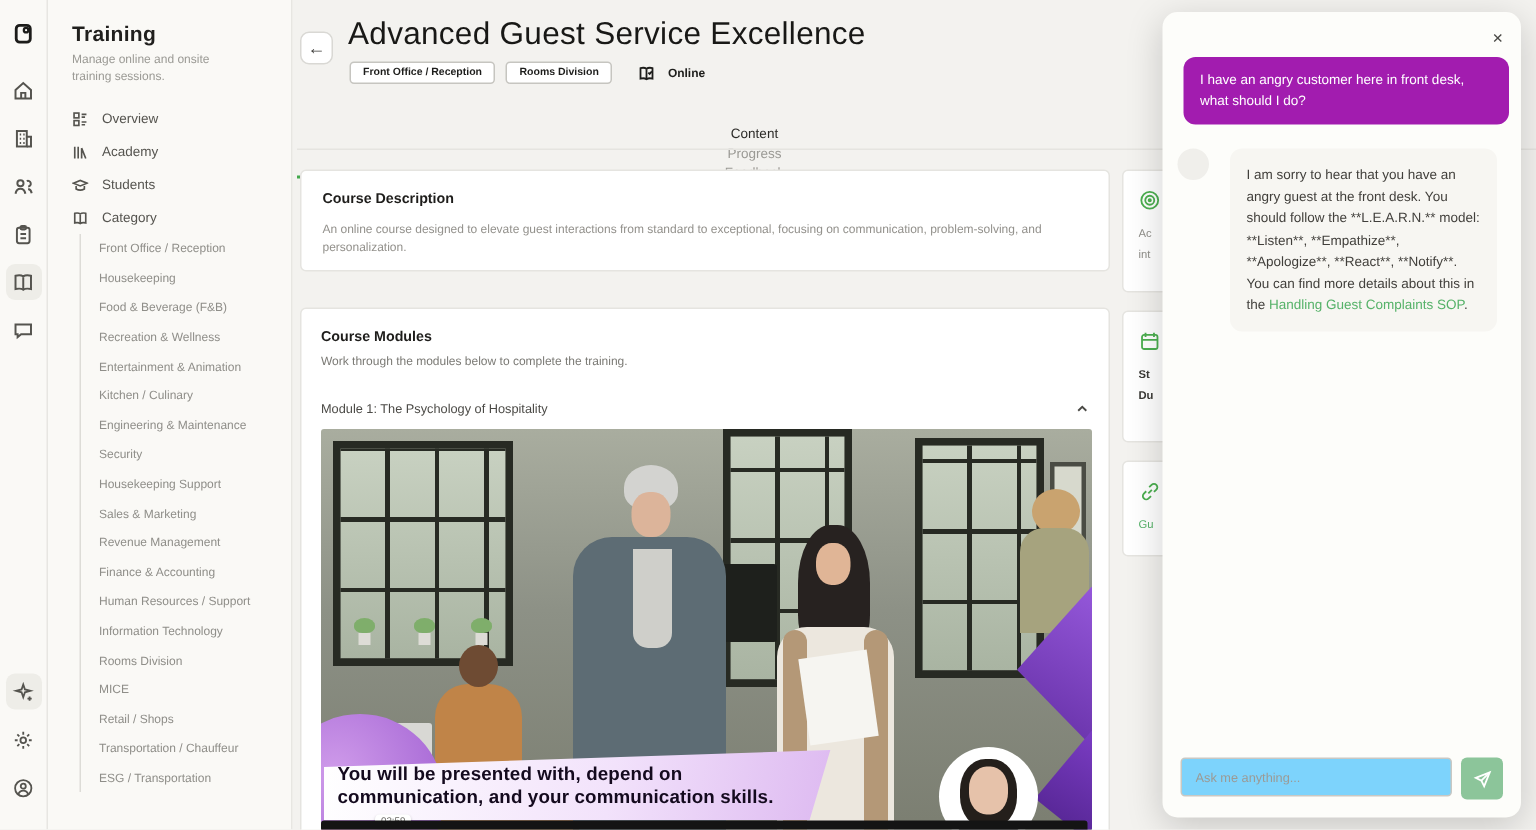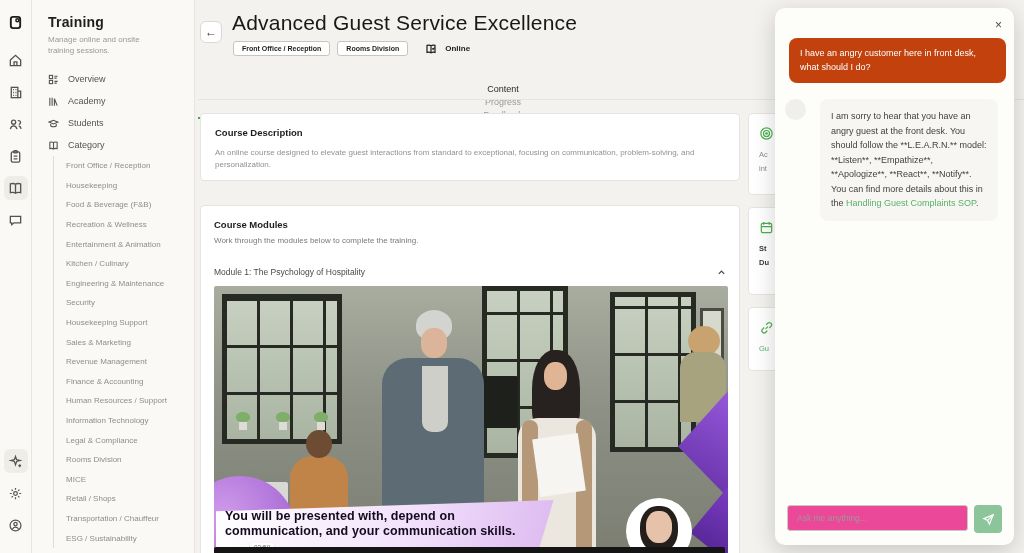--- a/index.html
+++ b/index.html
@@ -122,29 +122,29 @@
   .pres .face { position:absolute; left:20px; top:13px; width:26px; height:32px; background:#e6c2aa; border-radius:45%; }
   .pres .body { position:absolute; left:10px; bottom:-6px; width:46px; height:22px; background:#17161a; border-radius:14px 14px 0 0; }
   .tstamp { position:absolute; left:36px; bottom:2px; background:#fff; border-radius:3px; padding:1px 4px;
             font-size:6.5px; color:#6b6a66; box-shadow:0 1px 2px rgba(0,0,0,.25); }
   .ctrlbar { position:absolute; left:0; right:3px; bottom:0; height:7px; background:#141414; border-radius:2px 2px 0 0; }
 
   
   .chat { position:absolute; left:775px; top:8px; width:239px; height:537px; background:#fdfdfa;
           border-radius:10px; box-shadow:0 6px 24px rgba(0,0,0,.18); z-index:20; }
   .chat .close { position:absolute; top:12px; right:12px; font-size:12px; color:#4a4946; cursor:pointer; line-height:10px; }
-  .bubble-user { margin:30px 8px 0 14px; background:#c2410c; border-radius:8px; padding:9px 11px;
+  .bubble-user { margin:30px 8px 0 14px; background:#a21caf; border-radius:8px; padding:9px 11px;
                  color:#fff; font-size:9px; line-height:13.5px; }
   .arow { display:flex; margin:16px 8px 0 10px; gap:14px; align-items:flex-start; }
   .avatar { width:21px; height:21px; border-radius:50%; background:#f0efeb; flex:0 0 auto; }
   .bubble-ai { background:#f7f6f2; border-radius:8px; padding:10px 11px; font-size:9px; line-height:14.5px;
                color:#413f3b; width:178px; }
   .bubble-ai .lnk { color:#56b269; cursor:pointer; }
   .inputrow { position:absolute; left:12px; right:12px; bottom:12px; display:flex; gap:6px; }
-  .inputrow input { flex:1; height:18px; border:1px solid #c9c8c3; border-radius:3px; background:#ec4899;
+  .inputrow input { flex:1; height:18px; border:1px solid #c9c8c3; border-radius:3px; background:#7dd3fc;
                     padding:12px 9px; font-size:8.5px; color:#3f3e3a; outline:none; font-family:"Liberation Sans",sans-serif; }
   .inputrow input::placeholder { color:#9b9a95; }
   .sendbtn { width:28px; height:28px; background:#8cc59a; border:none; border-radius:4px; cursor:pointer;
              display:flex; align-items:center; justify-content:center; }
   .sendbtn svg { width:13px; height:13px; color:#fff; }
 </style>
 </head>
 <body>
 
 <div class="rail">
@@ -255,26 +255,25 @@
       <div class="citem">Entertainment &amp; Animation</div>
       <div class="citem">Kitchen / Culinary</div>
       <div class="citem">Engineering &amp; Maintenance</div>
       <div class="citem">Security</div>
       <div class="citem">Housekeeping Support</div>
       <div class="citem">Sales &amp; Marketing</div>
       <div class="citem">Revenue Management</div>
       <div class="citem">Finance &amp; Accounting</div>
       <div class="citem">Human Resources / Support</div>
       <div class="citem">Information Technology</div>
-      <div class="citem">Legal &amp; Compliance</div>
       <div class="citem">Rooms Division</div>
       <div class="citem">MICE</div>
       <div class="citem">Retail / Shops</div>
       <div class="citem">Transportation / Chauffeur</div>
-      <div class="citem">ESG / Sustainability</div>
+      <div class="citem">ESG / Transportation</div>
     </div>
 </div>
 
 <div class="main">
   <div class="backbtn">←</div>
   <div class="title">Advanced Guest Service Excellence</div>
   <div class="tagrow">
     <span class="chip">Front Office / Reception</span>
     <span class="chip">Rooms Division</span>
     <span class="online">

